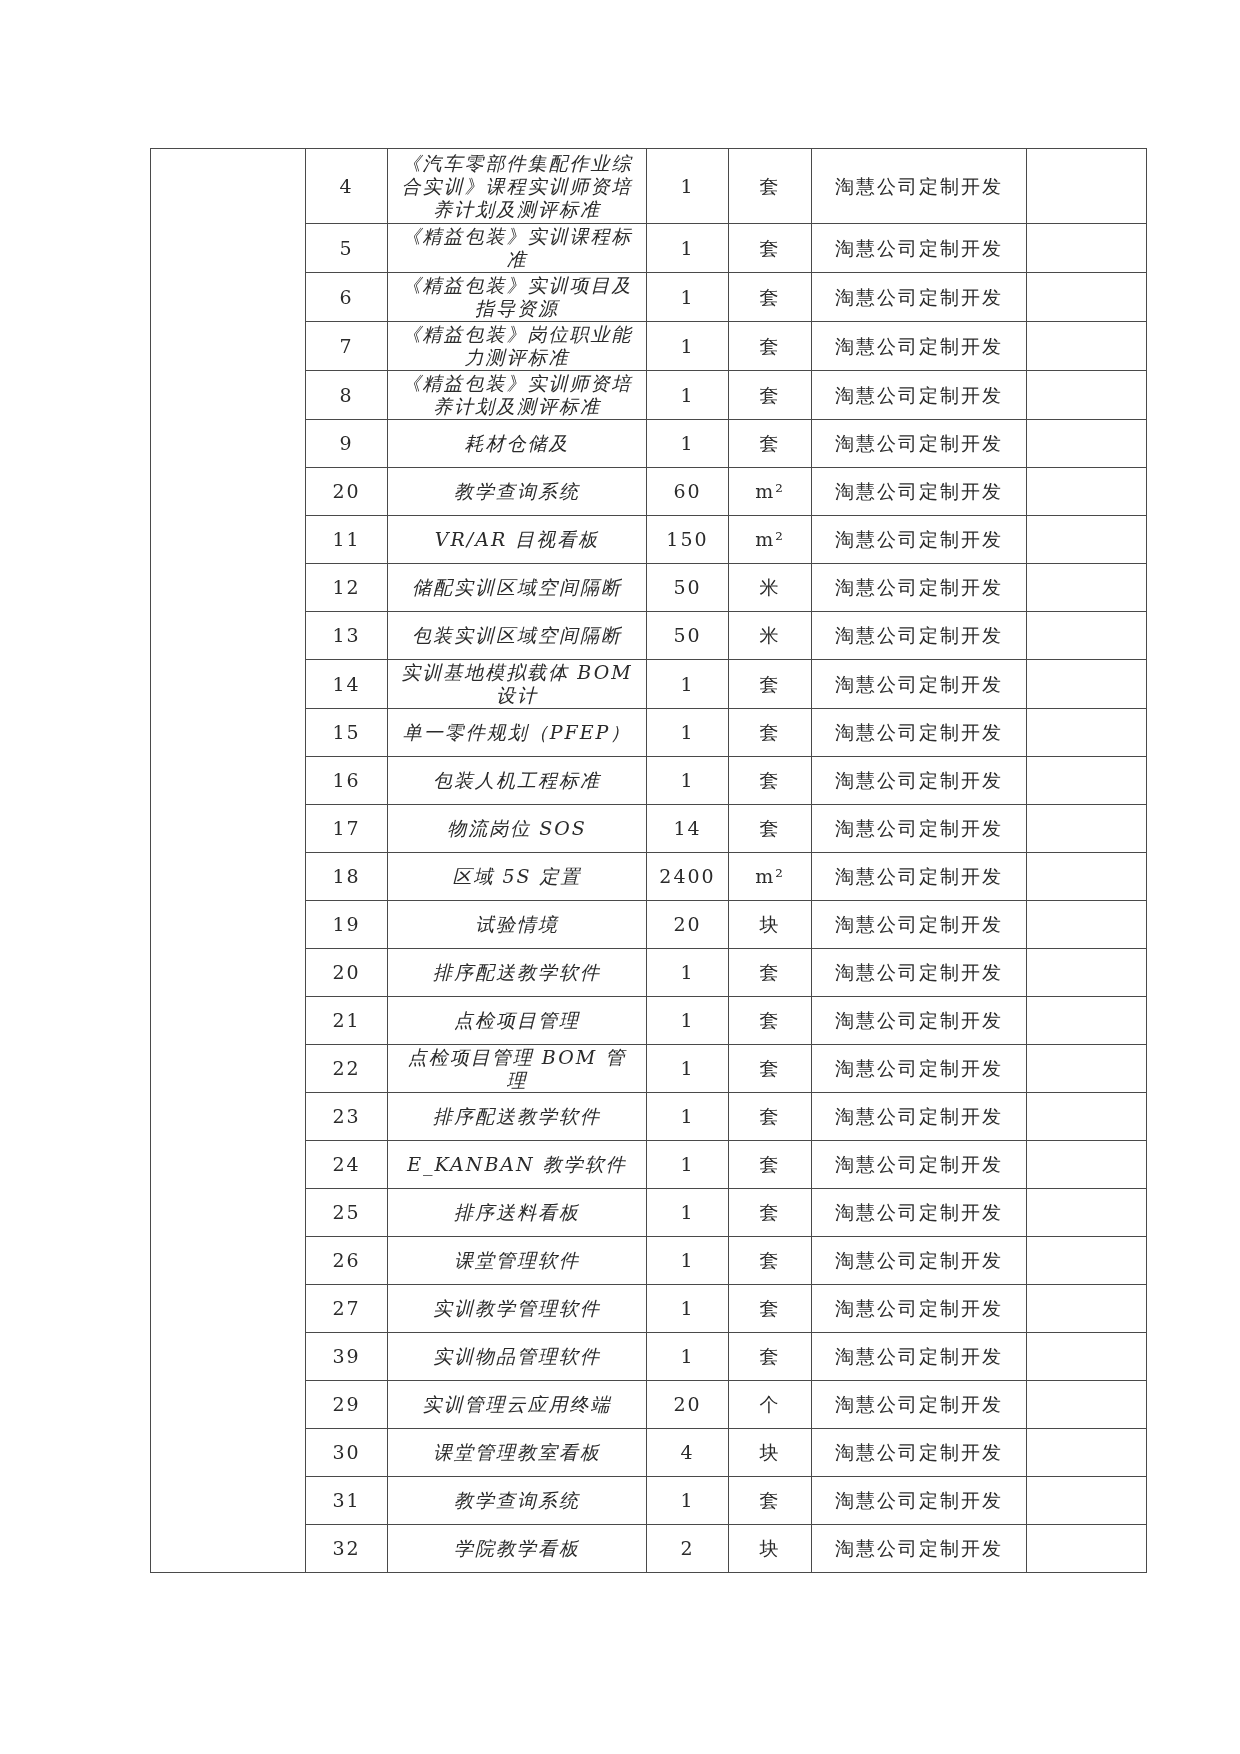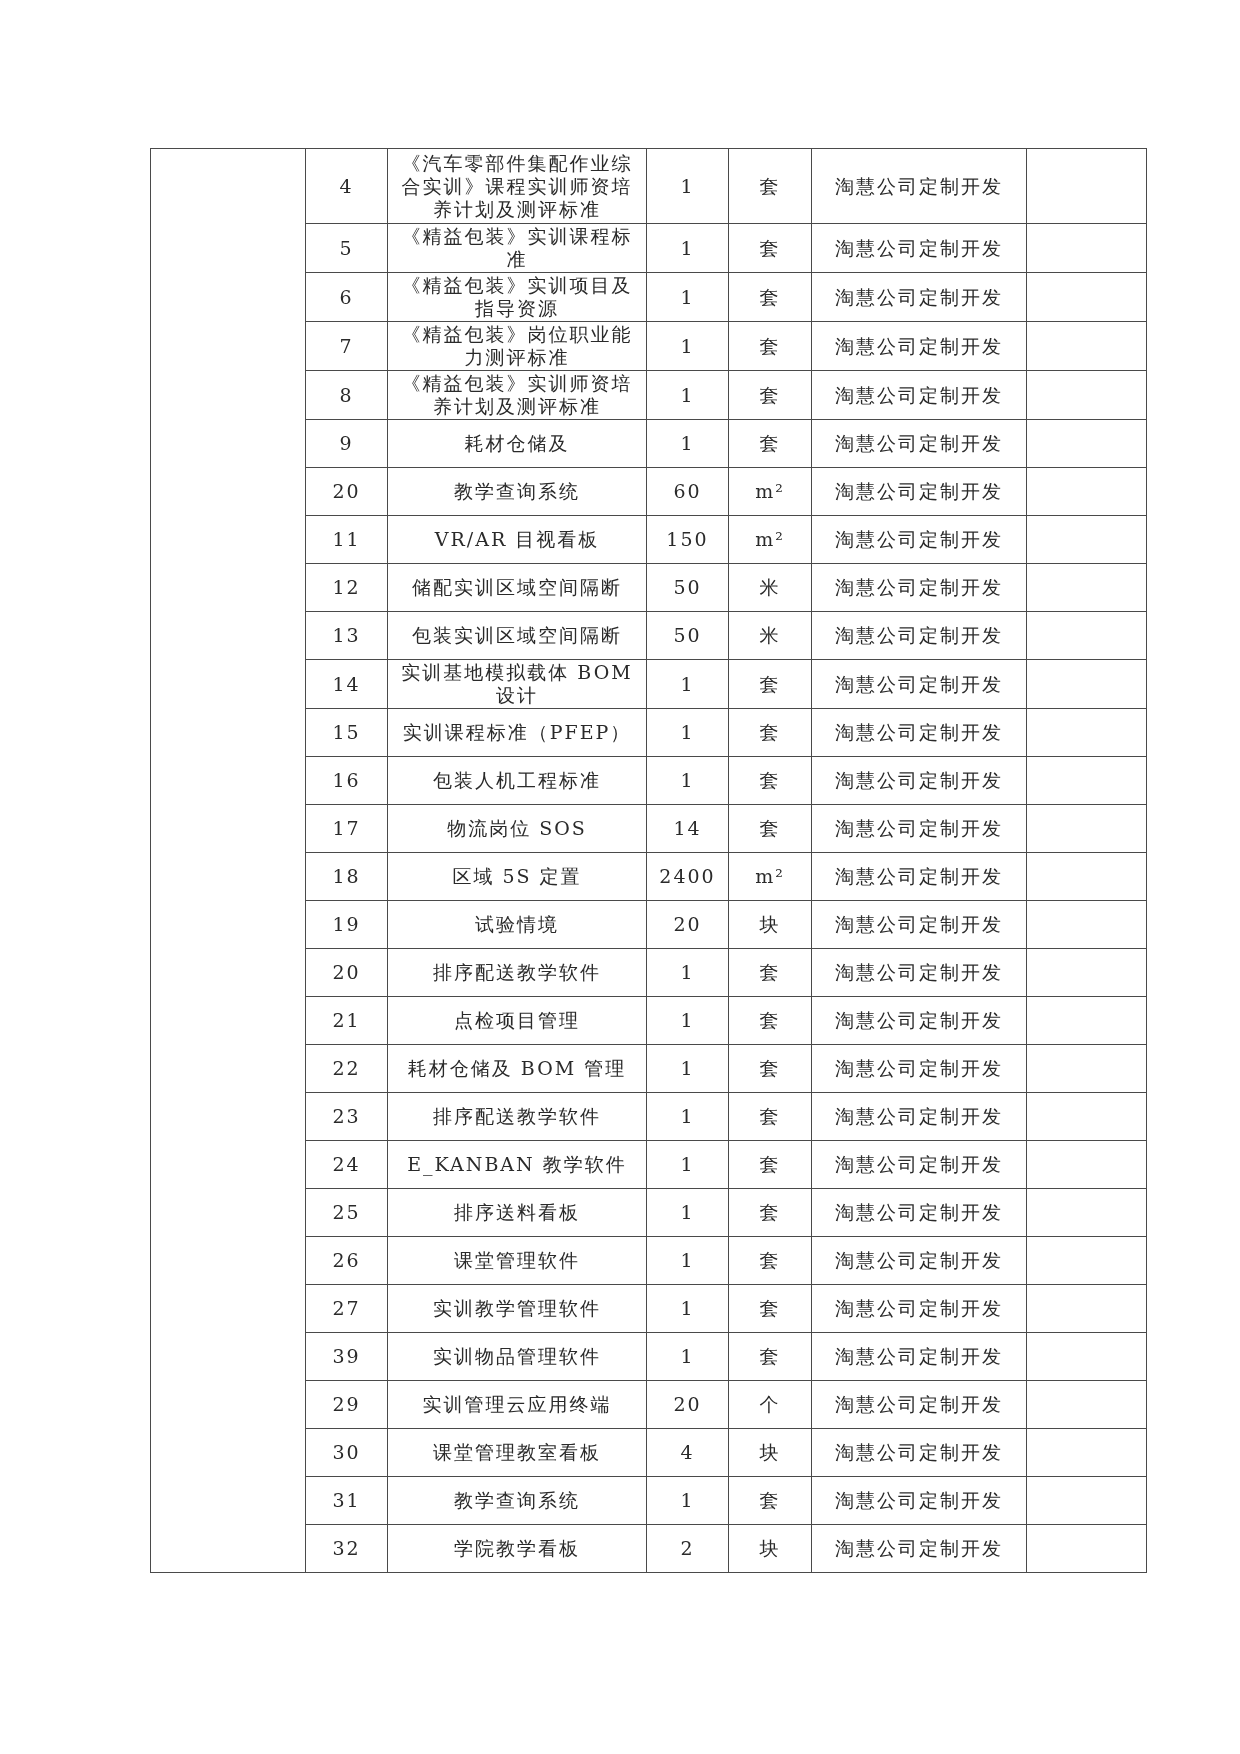--- a/index.html
+++ b/index.html
@@ -36,21 +36,21 @@
       vertical-align: middle;
       padding: 0 4px;
       font-size: 19px;
       line-height: 23px;
       letter-spacing: 2px;
       color: #2a2a2a;
       overflow: hidden;
     }
     td.c-group { width: 146px; }
     td.c-no { width: 73px; letter-spacing: 0; font-size: 20px; }
-    td.c-name { width: 250px; }
+    td.c-name { width: 250px; font-style: italic; }
     td.c-qty { width: 73px; letter-spacing: 0; font-size: 20px; }
     td.c-unit { width: 74px; letter-spacing: 0; }
     td.c-source { width: 206px; letter-spacing: 3px; }
     td.c-remark { width: 111px; }
     tr.r-h3 td { height: 74px; }
     tr.r-h2 td { height: 48px; }
     tr.r-h1 td { height: 47px; }
     .name-text { display: inline-block; max-width: 236px; word-break: break-all; }
   </style>
 </head>
@@ -154,21 +154,21 @@
     <td class="c-no">14</td>
     <td class="c-name"><span class="name-text">实训基地模拟载体 BOM 设计</span></td>
     <td class="c-qty">1</td>
     <td class="c-unit">套</td>
     <td class="c-source">淘慧公司定制开发</td>
     <td class="c-remark"></td>
   </tr>
 
   <tr class="r-h1">
     <td class="c-no">15</td>
-    <td class="c-name"><span class="name-text">实训课程标准（PFEP）</span></td>
+    <td class="c-name"><span class="name-text">单一零件规划（PFEP）</span></td>
     <td class="c-qty">1</td>
     <td class="c-unit">套</td>
     <td class="c-source">淘慧公司定制开发</td>
     <td class="c-remark"></td>
   </tr>
 
   <tr class="r-h1">
     <td class="c-no">16</td>
     <td class="c-name"><span class="name-text">包装人机工程标准</span></td>
     <td class="c-qty">1</td>
@@ -217,21 +217,21 @@
     <td class="c-no">21</td>
     <td class="c-name"><span class="name-text">点检项目管理</span></td>
     <td class="c-qty">1</td>
     <td class="c-unit">套</td>
     <td class="c-source">淘慧公司定制开发</td>
     <td class="c-remark"></td>
   </tr>
 
   <tr class="r-h1">
     <td class="c-no">22</td>
-    <td class="c-name"><span class="name-text">耗材仓储及 BOM 管理</span></td>
+    <td class="c-name"><span class="name-text">点检项目管理 BOM 管理</span></td>
     <td class="c-qty">1</td>
     <td class="c-unit">套</td>
     <td class="c-source">淘慧公司定制开发</td>
     <td class="c-remark"></td>
   </tr>
 
   <tr class="r-h1">
     <td class="c-no">23</td>
     <td class="c-name"><span class="name-text">排序配送教学软件</span></td>
     <td class="c-qty">1</td>

